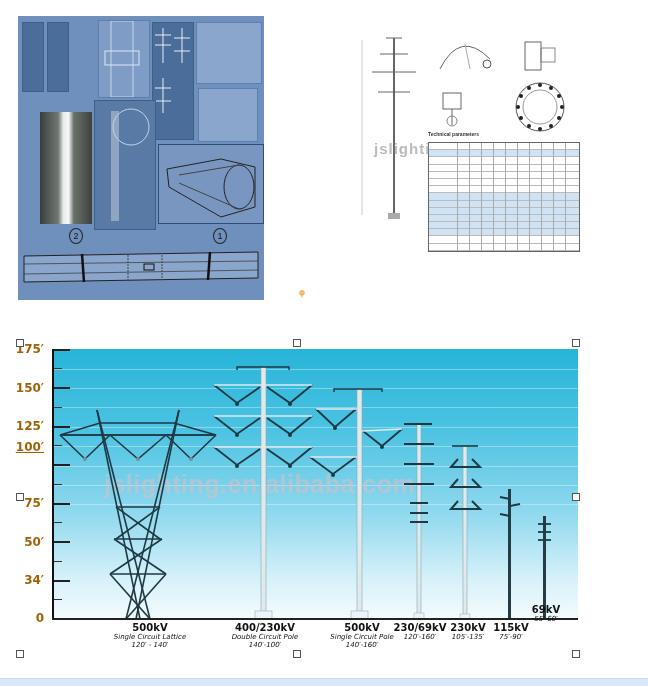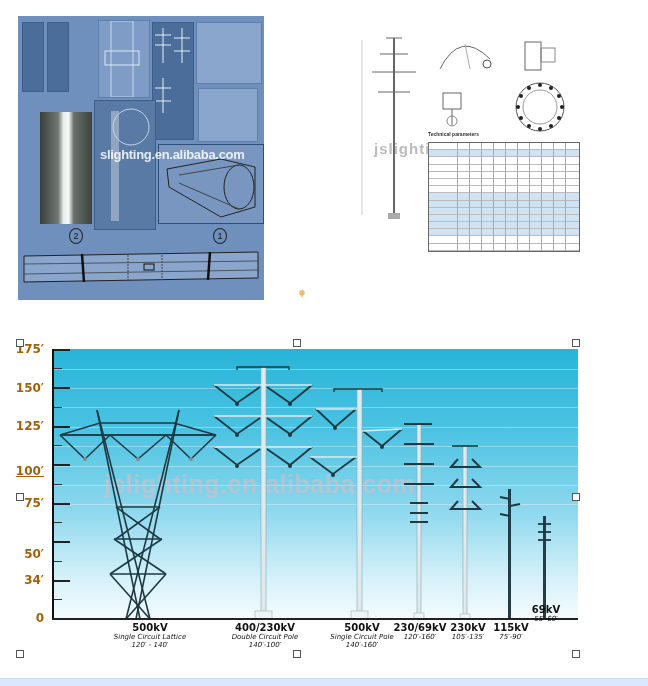--- a/index.html
+++ b/index.html
@@ -82,21 +82,20 @@
       </svg>
   </div>
   <div class="lt" style="left:140px;top:128px;width:104px;height:78px;background:#7996c0;border:1px solid #2e4e7a;">
     <svg width="104" height="78">
       <polygon points="8,24 62,14 96,22 96,62 62,72 10,42" fill="none" stroke="#222" stroke-width="1"></polygon>
       <ellipse cx="80" cy="42" rx="15" ry="22" fill="none" stroke="#222"></ellipse>
       <line x1="20" y1="30" x2="80" y2="20" stroke="#444"></line>
         <line x1="20" y1="38" x2="80" y2="64" stroke="#444"></line>
     </svg>
   </div>
-  <div class="wm1" style="left:82px;top:131px;">slighting.en.alibaba.com</div>
   <div class="circ" style="left:51px;top:212px;">2</div>
   <div class="circ" style="left:195px;top:212px;">1</div>
   <svg class="abs" style="left:4px;top:230px;" width="240" height="40">
     <polygon points="2,10 236,6 236,32 2,36" fill="#8aa6cc" stroke="#222" stroke-width="1"></polygon>
     <line x1="2" y1="18" x2="236" y2="15" stroke="#333" stroke-width="0.7"></line>
     <line x1="2" y1="28" x2="236" y2="24" stroke="#333" stroke-width="0.7"></line>
     <line x1="60" y1="8" x2="62" y2="36" stroke="#111" stroke-width="2.5"></line>
     <line x1="188" y1="6" x2="186" y2="34" stroke="#111" stroke-width="2.5"></line>
     <rect x="122" y="18" width="10" height="6" fill="none" stroke="#111"></rect>
     <line x1="106" y1="9" x2="106" y2="34" stroke="#444" stroke-dasharray="2,1"></line>
@@ -330,23 +329,23 @@
   <div class="ytick-major" style="top:163px;"></div>
   <div class="ytick-minor" style="top:182px;"></div>
   <div class="ytick-major" style="top:201px;"></div>
   <div class="ytick-minor" style="top:221px;"></div>
   <div class="ytick-major" style="top:240px;"></div>
   <div class="ytick-minor" style="top:259px;"></div>
 
   <div class="ylabel" style="top:2px;">175′</div>
   <div class="ylabel" style="top:41px;">150′</div>
   <div class="ylabel" style="top:79px;">125′</div>
-  <div class="ylabel" style="top:124px;text-decoration:underline;">100′</div>
+  <div class="ylabel" style="top:100px;text-decoration:underline;">100′</div>
   <div class="ylabel" style="top:156px;">75′</div>
-  <div class="ylabel" style="top:195px;margin-top:12px;">50′</div>
+  <div class="ylabel" style="top:195px;">50′</div>
   <div class="ylabel" style="top:233px;">34′</div>
   <div class="ylabel" style="top:271px;">0</div>
 
   <div class="cat" style="left:100px;top:282px;width:100px;">
     <div class="v">500kV</div>
     <div class="t">Single Circuit Lattice</div>
     <div class="r">120′ - 140′</div>
   </div>
   <div class="cat" style="left:215px;top:282px;width:100px;">
     <div class="v">400/230kV</div>

